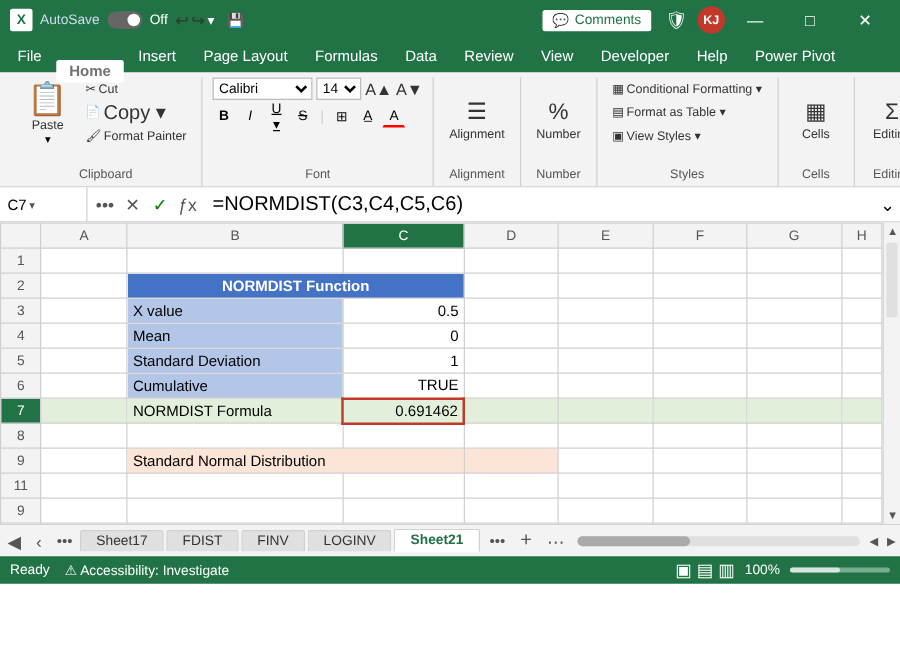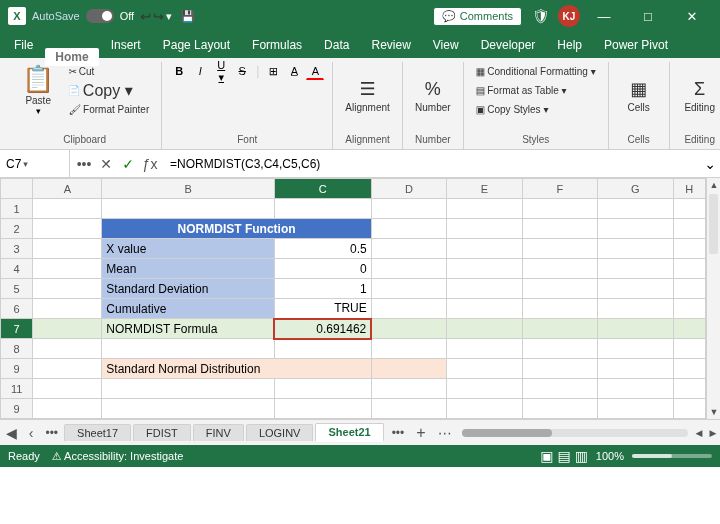--- a/index.html
+++ b/index.html
@@ -112,21 +112,21 @@
       display: flex;
       align-items: center;
       padding: 0 4px;
       gap: 2px;
     }
     .formula-bar-btn { font-size: 14px; cursor: pointer; color: #555; width: 20px; text-align: center; }
     .formula-input {
       flex: 1;
       border: none;
       outline: none;
-      font-size: 12px;
+      font-size: 16px;
       padding: 0 6px;
     }
     .formula-expand { margin-left: auto; padding-right: 4px; font-size: 14px; cursor: pointer; }
 
     table {
       border-collapse: collapse;
       table-layout: fixed;
     }
     .col-header-row th {
       background: #f3f3f3;
@@ -366,20 +366,30 @@
         <div class="small-btn">📄 <span style="font-size:16px;">Copy ▾</span></div>
         <div class="small-btn">🖌 <span style="font-size:10px;">Format Painter</span></div>
       </div>
     </div>
     <div class="ribbon-label">Clipboard</div>
   </div>
 
   <div class="ribbon-group">
     <div class="ribbon-controls" style="flex-direction:column; align-items:flex-start; gap:2px;">
       <div class="font-row">
+        <select class="font-select">
+          <option>Calibri</option>
+        </select>
+        <select class="font-size-select">
+          <option>14</option>
+        </select>
+        <span style="font-size:13px;cursor:pointer;color:#333;">A▲</span>
+        <span style="font-size:13px;cursor:pointer;color:#333;">A▼</span>
+      </div>
+      <div class="font-row">
         <button class="font-btn bold">B</button>
         <button class="font-btn italic">I</button>
         <button class="font-btn underline">U ▾</button>
         <button class="font-btn" style="text-decoration:line-through;">S</button>
         <span style="margin:0 2px;color:#d0d0d0;">|</span>
         <button class="font-btn">⊞</button>
         <button class="font-btn">A̲</button>
         <button class="font-btn" style="border-bottom:2px solid red;">A</button>
       </div>
     </div>
@@ -411,21 +421,21 @@
       <div class="small-btn">
         <span>▦</span>
         <span>Conditional Formatting ▾</span>
       </div>
       <div class="small-btn">
         <span>▤</span>
         <span>Format as Table ▾</span>
       </div>
       <div class="small-btn">
         <span>▣</span>
-        <span>Copy Styles ▾</span>
+        <span>View Styles ▾</span>
       </div>
     </div>
     <div class="ribbon-label">Styles</div>
   </div>
 
   <div class="ribbon-group">
     <div class="ribbon-controls" style="align-items:center;">
       <div class="ribbon-btn large">
         <div class="icon">▦</div>
         <div>Cells</div>

